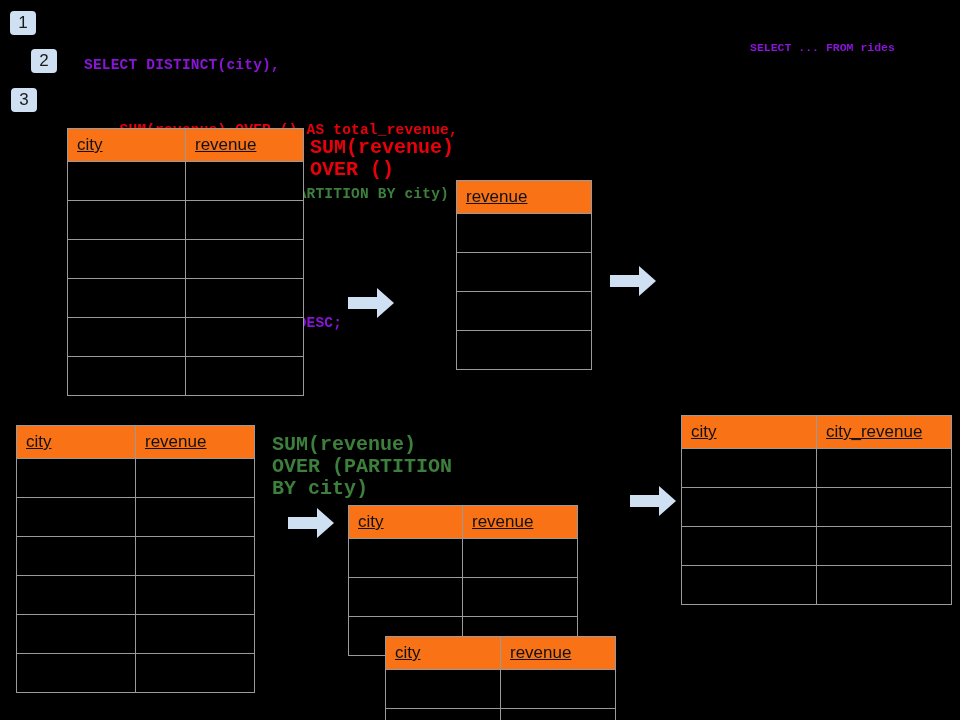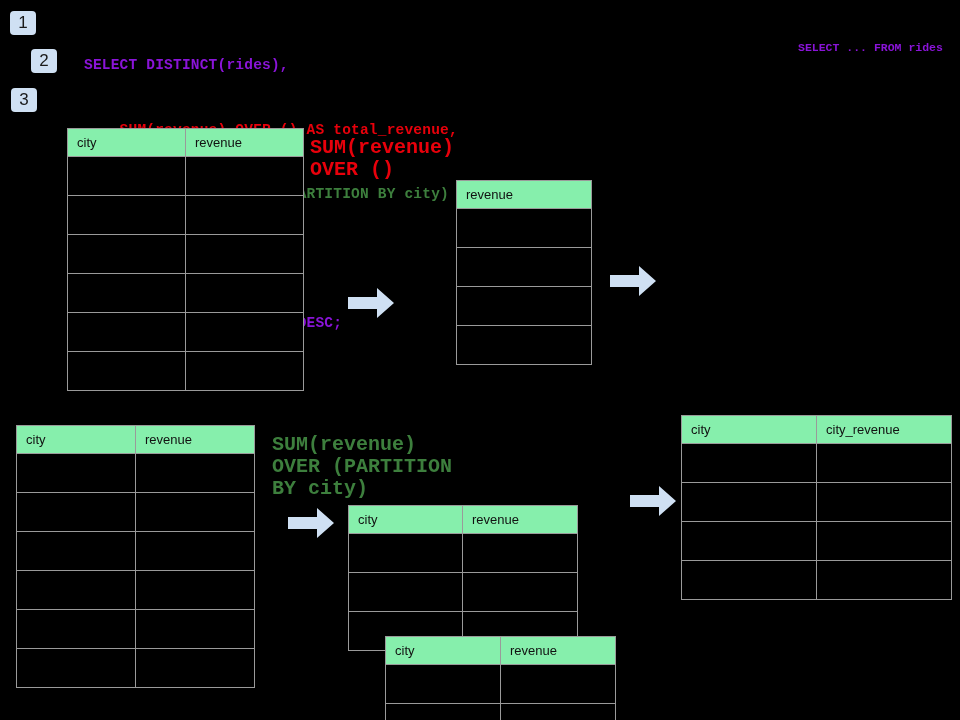--- a/index.html
+++ b/index.html
@@ -48,21 +48,20 @@
 
   .side-note {
     position: absolute;
     font-family: "Liberation Mono", monospace;
     font-size: 11.5px;
     line-height: 19px;
     font-weight: bold;
     white-space: pre;
     color: #8A14D8;
     width: 160px;
-    margin-left: 48px;
   }
 
   
   .annot {
     position: absolute;
     font-family: "Liberation Mono", monospace;
     font-size: 20px;
     line-height: 22px;
     font-weight: bold;
     white-space: pre;
@@ -76,29 +75,30 @@
     border-collapse: collapse;
     table-layout: fixed;
     background: #000000;
   }
   .tbl th, .tbl td {
     border: 1px solid #9a9a9a;
     padding: 0;
     margin: 0;
   }
   .tbl th {
-    background: #86efac;
+    background: #f97316;
     color: #111111;
     font-family: "Liberation Sans", sans-serif;
-    font-size: 13px;
+    font-size: 17px;
     font-weight: normal;
     text-align: left;
     padding: 6px 0 6px 9px;
     height: 28px;
     box-sizing: border-box;
+    text-decoration: underline;
   }
   .tbl td {
     background: #000000;
     height: 38px;
   }
 
   
   .arrow {
     position: absolute;
     width: 46px;
@@ -109,21 +109,21 @@
 </head>
 <body>
 
 <div id="canvas">
 
   <div class="badge" style="left:10px; top:11px;">1</div>
   <div class="badge" style="left:31px; top:49px;">2</div>
   <div class="badge" style="left:11px; top:88px;">3</div>
 
   <div class="sql" style="left:84px; top:12px;">
-    <div class="sql-line c-purple">SELECT DISTINCT(rides),</div>
+    <div class="sql-line c-purple">SELECT DISTINCT(city),</div>
     <div class="sql-line c-red">    SUM(revenue) OVER () AS total_revenue,</div>
     <div class="sql-line c-green">    SUM(revenue) OVER (PARTITION BY city) as city_revenue</div>
     <div class="sql-line c-purple">  FROM rides</div>
     <div class="sql-line c-purple">  ORDER by city_revenue DESC;</div>
   </div>
 
   <div class="side-note" style="left:750px; top:38px;">SELECT ... FROM rides</div>
 
   <div class="annot red" style="left:310px; top:137px;">SUM(revenue)
 OVER ()</div>

